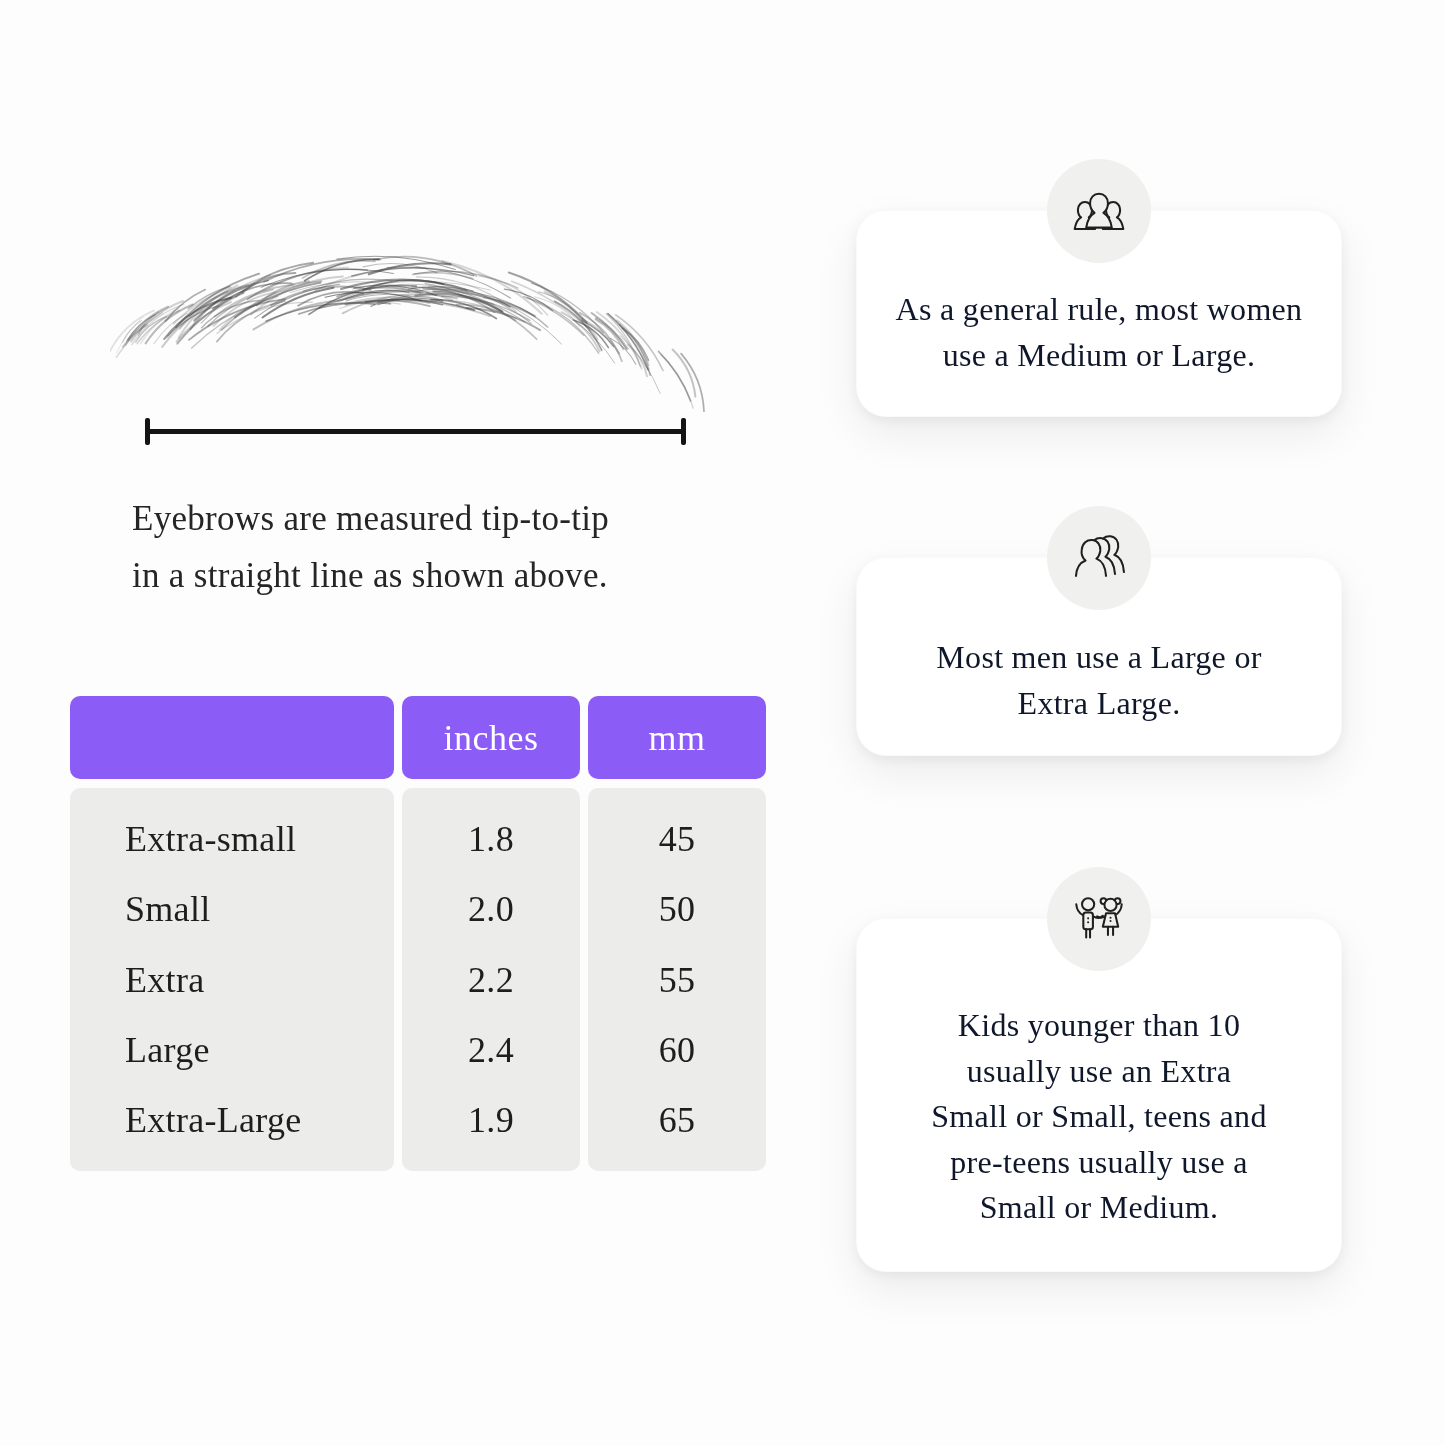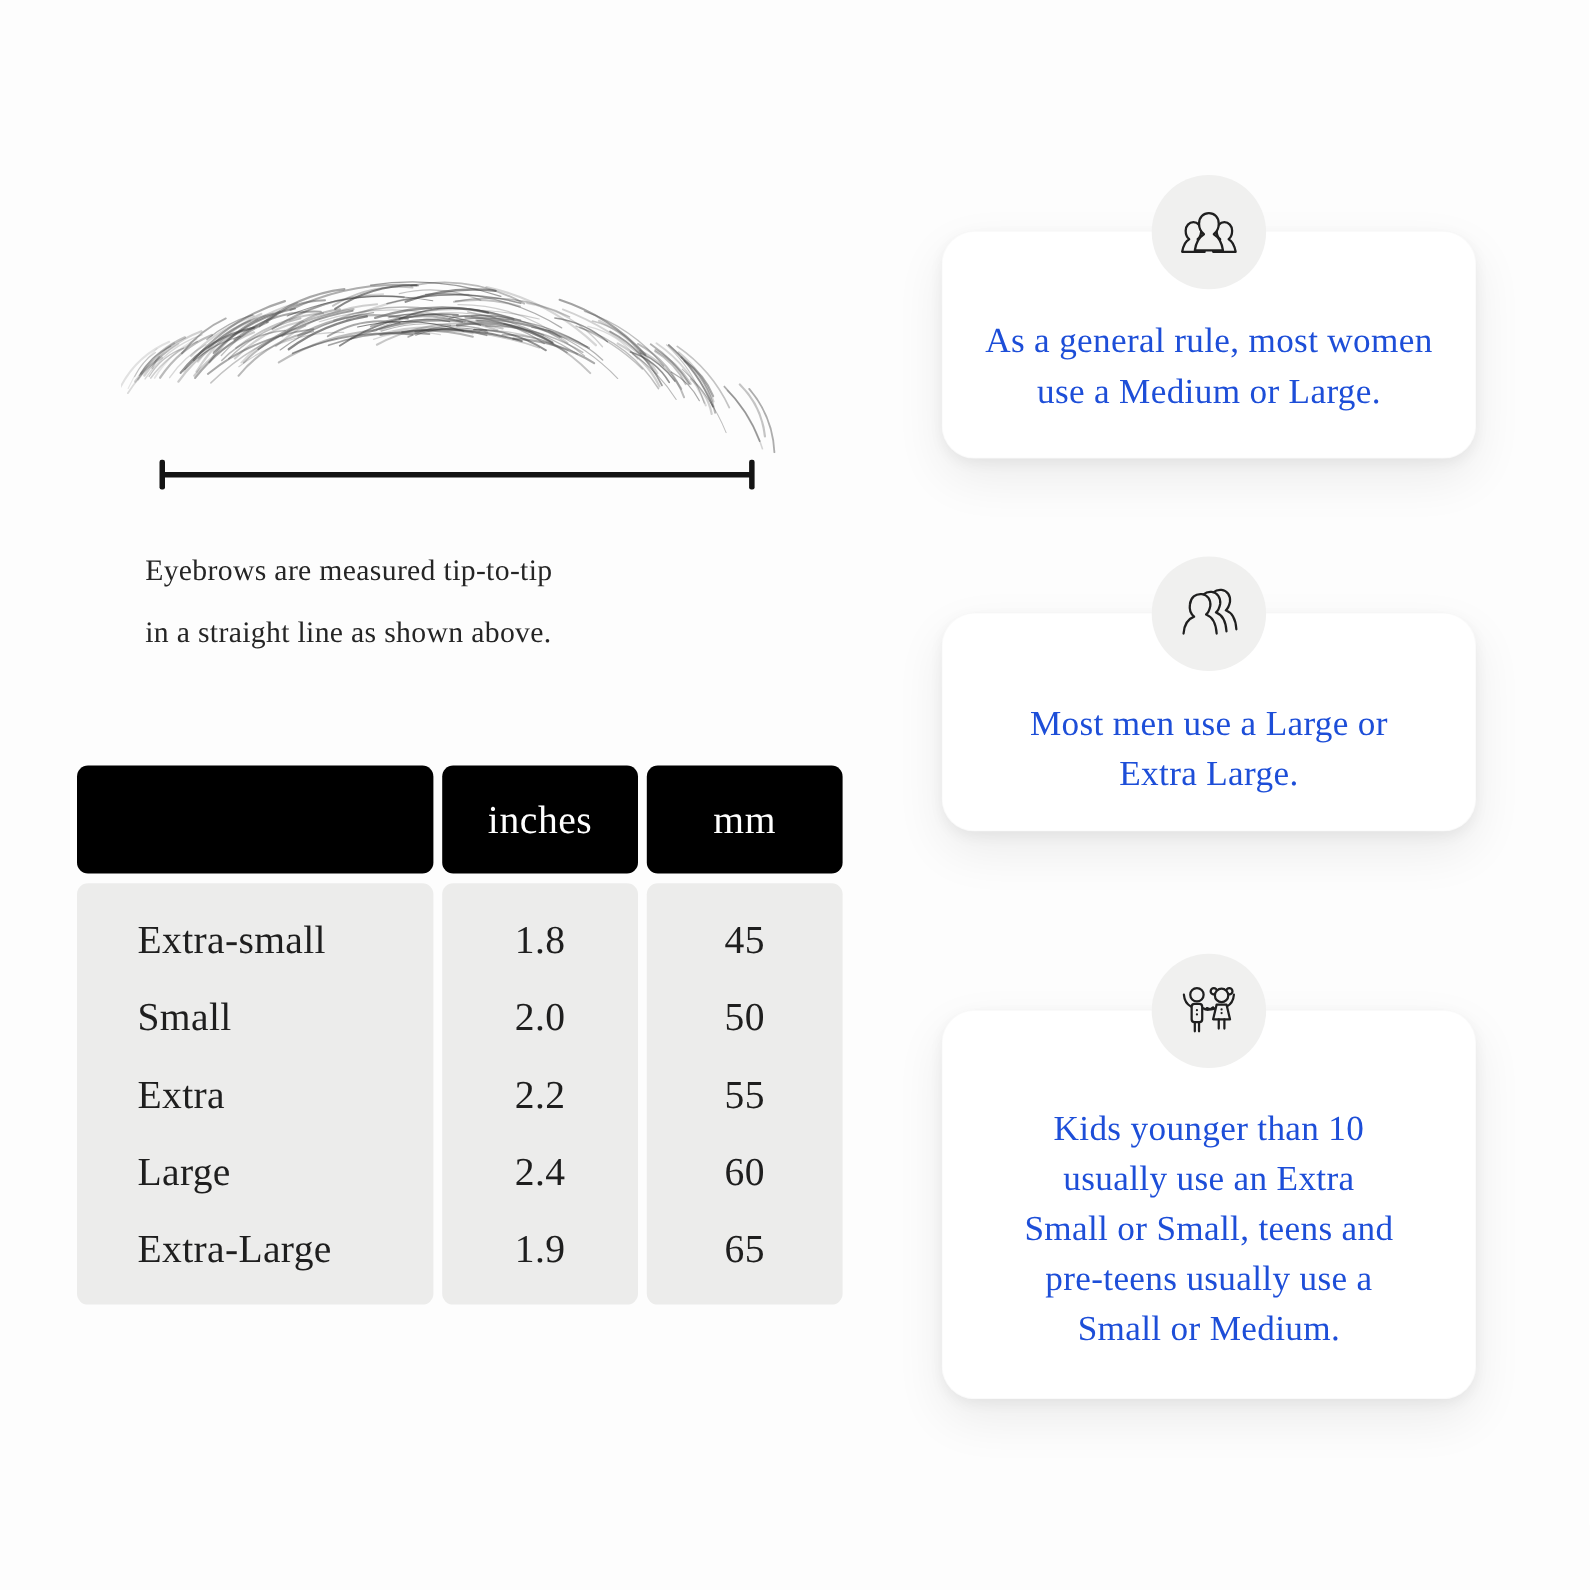--- a/index.html
+++ b/index.html
@@ -14,28 +14,28 @@
     background:#141414;border-radius:2px;
   }
   .measure-line::before,.measure-line::after{
     content:"";position:absolute;top:-11px;width:5px;height:27px;
     background:#141414;border-radius:2px;
   }
   .measure-line::before{left:-2px;}
   .measure-line::after{right:-2px;}
   .caption{
     position:absolute;left:132px;top:490px;width:620px;
-    font-size:27px;line-height:57px;color:#252525;
+    font-size:35px;line-height:57px;color:#252525;
     white-space:pre-line;letter-spacing:0.3px;
   }
   
   .size-table{position:absolute;left:70px;top:696px;width:696px;}
   .t-head,.t-body{display:grid;grid-template-columns:324px 178px 178px;column-gap:8px;}
   .t-head .hcell{
-    height:98px;background:#000000;border-radius:10px;
+    height:83px;background:#8b5cf6;border-radius:10px;
     display:flex;align-items:center;justify-content:center;
     color:#ffffff;font-size:36px;letter-spacing:0.5px;
   }
   .t-body{margin-top:9px;}
   .bcol{
     background:#ececeb;border-radius:10px;height:383px;
     display:flex;flex-direction:column;justify-content:center;
     box-sizing:border-box;padding:16px 0;
   }
   .bcell{
@@ -56,21 +56,21 @@
   .icon-circle{
     position:absolute;left:50%;top:0;transform:translate(-50%,-50%);
     width:104px;height:104px;border-radius:50%;background:#f0f0ef;
     display:flex;align-items:center;justify-content:center;
   }
   .icon-circle svg{width:64px;height:64px;}
   .icon-stroke{fill:#f0f0ef;stroke:#1f1f1f;stroke-width:3.2;stroke-linecap:round;stroke-linejoin:round;}
   .icon-line{fill:none;stroke:#1f1f1f;stroke-width:3.2;stroke-linecap:round;stroke-linejoin:round;}
   .icon-dot{fill:#1f1f1f;stroke:none;}
   .card-text{
-    text-align:center;font-size:32px;line-height:45.5px;color:#1d4ed8;
+    text-align:center;font-size:32px;line-height:45.5px;color:#0f172a;
     white-space:pre-line;letter-spacing:0.3px;padding:0 10px;
   }
   .card-1 .card-text{margin-top:76px;}
   .card-2 .card-text{margin-top:77px;}
   .card-3 .card-text{margin-top:84px;}
 </style>
 </head>
 <body>
 
 <div class="canvas">

